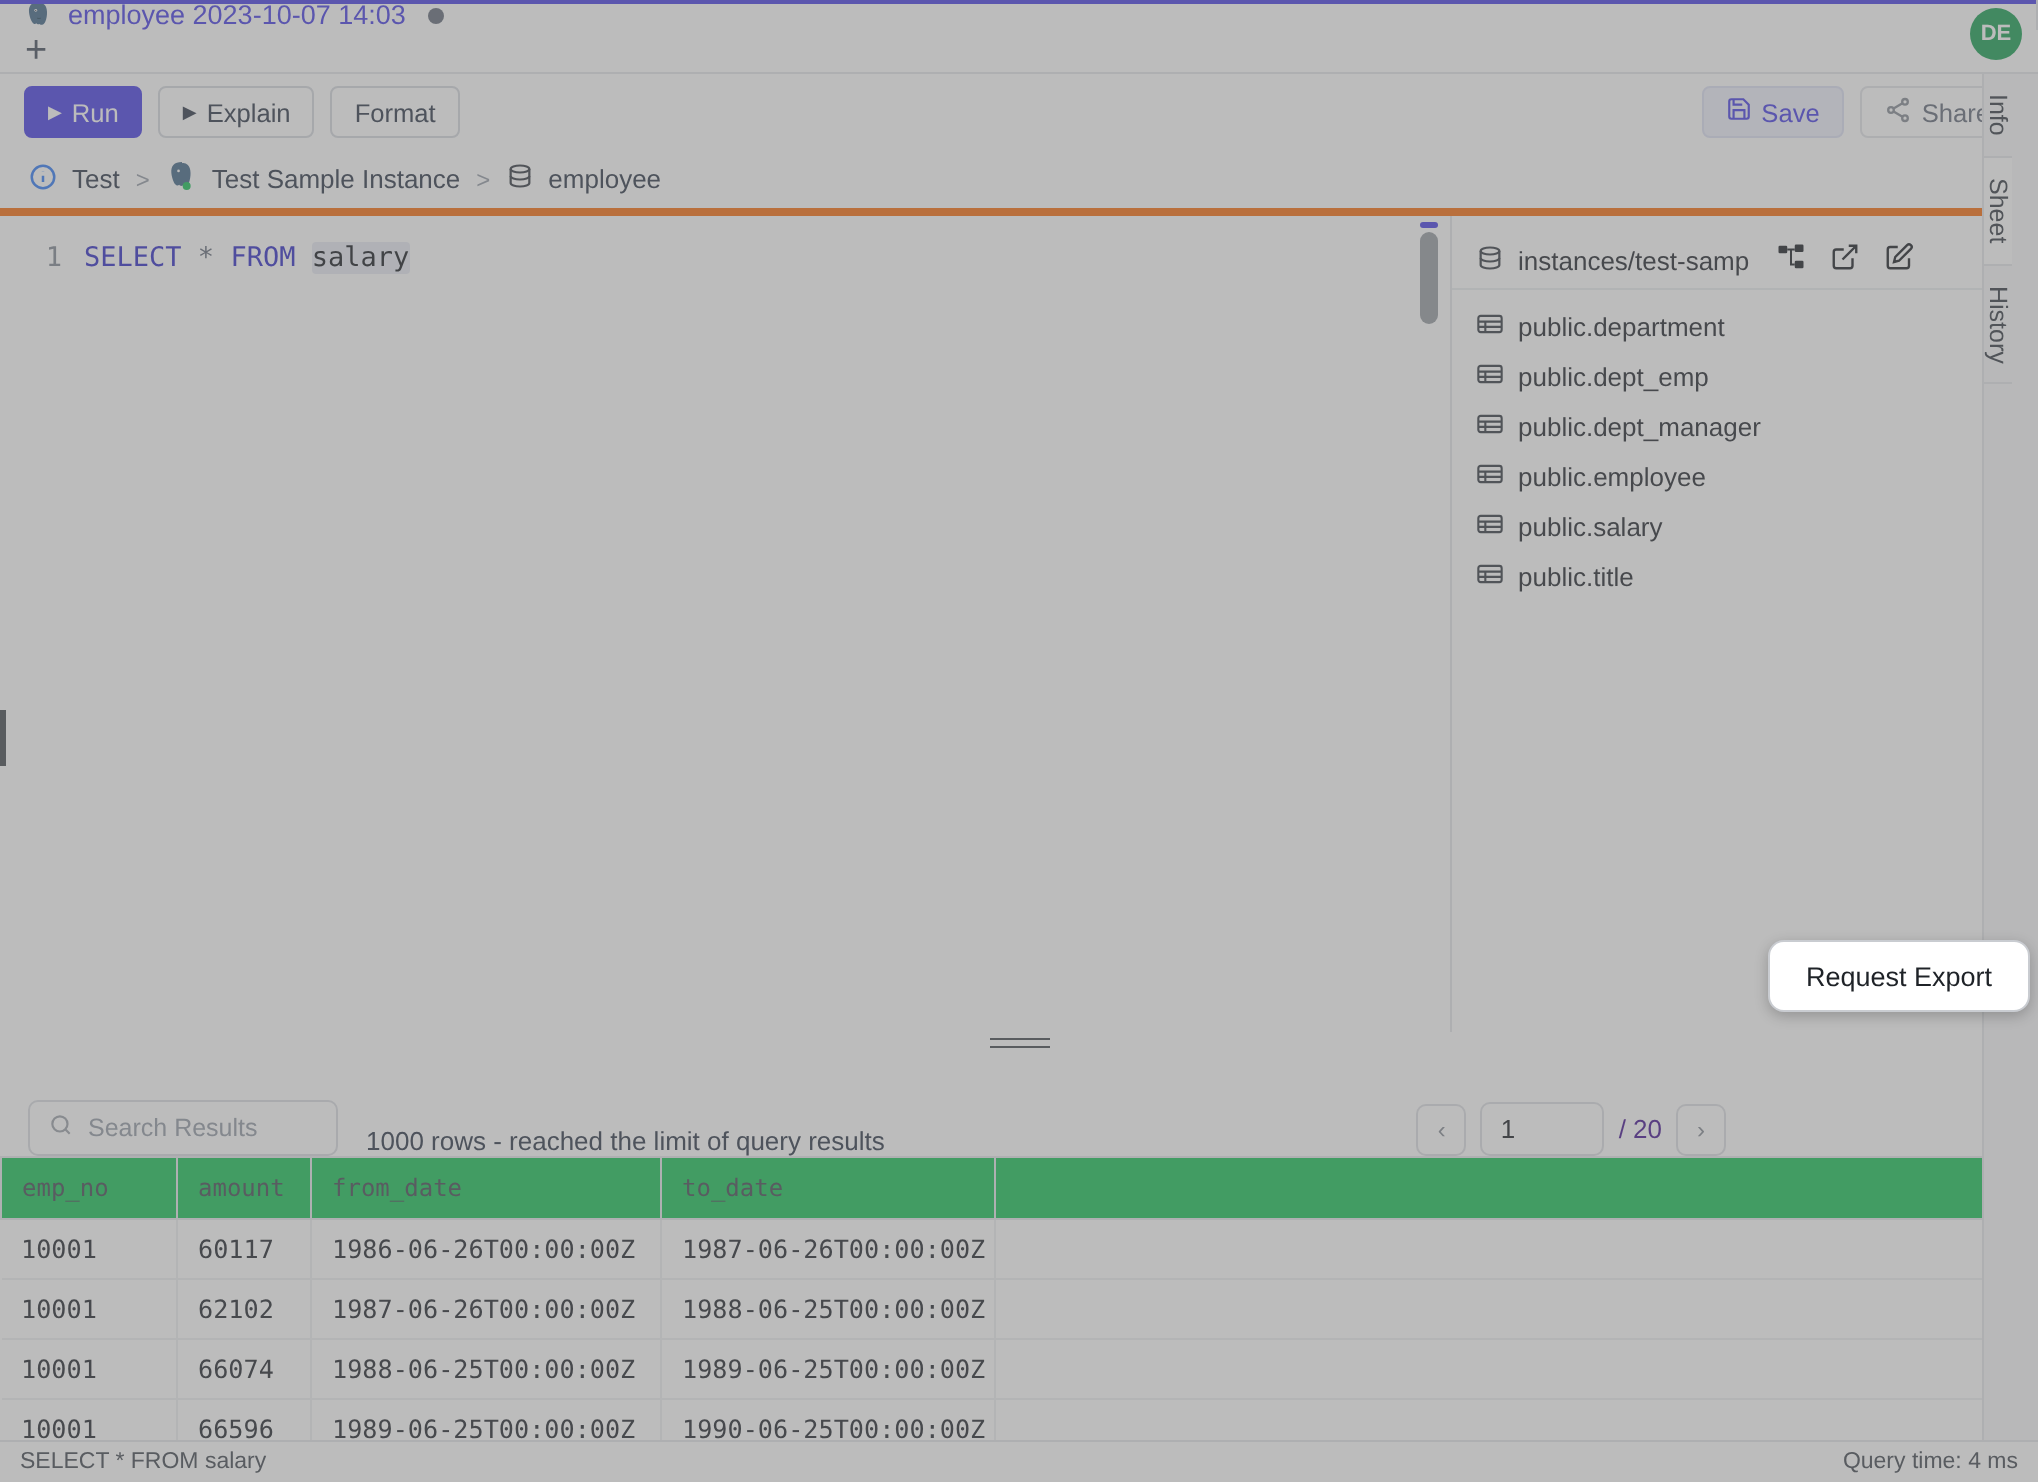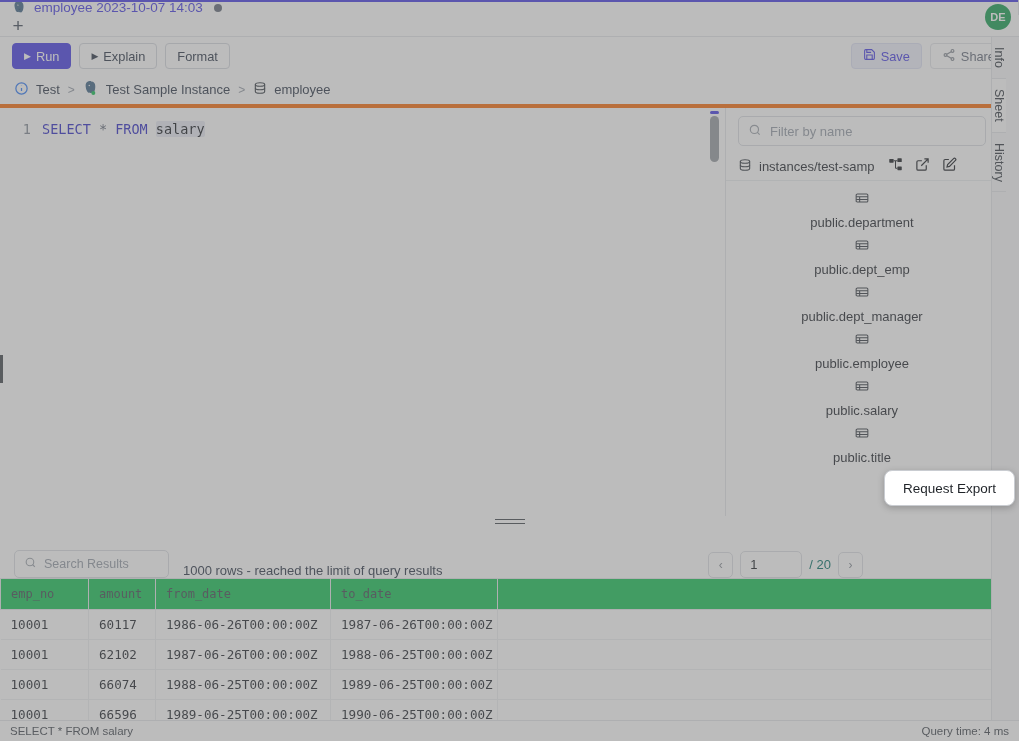--- a/index.html
+++ b/index.html
@@ -142,21 +142,21 @@
     border-bottom: 1px solid #eceef1;
   }
   .instance-name {
     max-width: 140px; overflow: hidden; white-space: nowrap;
     text-overflow: clip;
   }
   .inst-icons { display: flex; align-items: center; gap: 12px; margin-left: 6px; }
   .tbl-list { padding-top: 6px; }
   .tbl-item {
     display: flex; align-items: center; gap: 7px;
-    padding: 4px 12px; font-size: 13px; color: #2b2f36; cursor: pointer; flex-direction: column;
+    padding: 4px 12px; font-size: 13px; color: #2b2f36; cursor: pointer;
   }
 
   
   .rail {
     position: absolute; top: 37px; right: 0; width: 28px;
     height: 704px;
     border-left: 1px solid #e5e7eb;
     background: #f7f8fa;
     z-index: 10;
   }
@@ -202,21 +202,21 @@
     width: 25px; height: 26px; border: 1px solid #dfe1e5; border-radius: 5px;
     background: #fff; color: #8b9199; font-size: 12px;
     display: flex; align-items: center; justify-content: center; cursor: pointer;
   }
   .pg-input {
     width: 62px; height: 27px; border: 1px solid #dfe1e5; border-radius: 5px;
     font-size: 13px; color: #23272d; padding: 0 9px;
     font-family: "Liberation Sans", sans-serif;
     background: #fff;
   }
-  .pg-total { font-size: 13px; color: #0f766e; }
+  .pg-total { font-size: 13px; color: #4c1d95; }
 
   
   .export-btn {
     position: absolute;
     left: 884px; top: 470px;
     height: 36px; padding: 0 18px;
     border: 1px solid #c9ccd1; border-radius: 8px;
     background: #ffffff; color: #1f2328;
     font-size: 13.5px; font-family: "Liberation Sans", sans-serif;
     display: flex; align-items: center; justify-content: center;
@@ -377,31 +377,20 @@
       </div>
       <div class="editor-scrollbar"></div>
     </div>
 
     <div class="vhandle" style="left:731px; top:185px;">
         <i></i>
         <i></i>
       </div>
 
     <div class="sidebar">
-      <div class="filter-wrap">
-        <div class="filter-box">
-          <span>
-            <svg width="14" height="14" viewBox="0 0 24 24" fill="none" stroke="#a0a6ae" stroke-width="2">
-              <circle cx="11" cy="11" r="7"></circle>
-                <path d="M20 20l-4.3-4.3"></path>
-            </svg>
-          </span>
-          <span>Filter by name</span>
-        </div>
-      </div>
 
       <div class="instance-row">
         <span>
           <svg width="14" height="14" viewBox="0 0 24 24" fill="none" stroke="#3d434b" stroke-width="1.9">
             <ellipse cx="12" cy="6" rx="8" ry="3"></ellipse>
               <path d="M4 6v12c0 1.7 3.6 3 8 3s8-1.3 8-3V6"></path>
               <path d="M4 12c0 1.7 3.6 3 8 3s8-1.3 8-3"></path>
           </svg>
         </span>
         <span class="instance-name">instances/test-samp</span>

